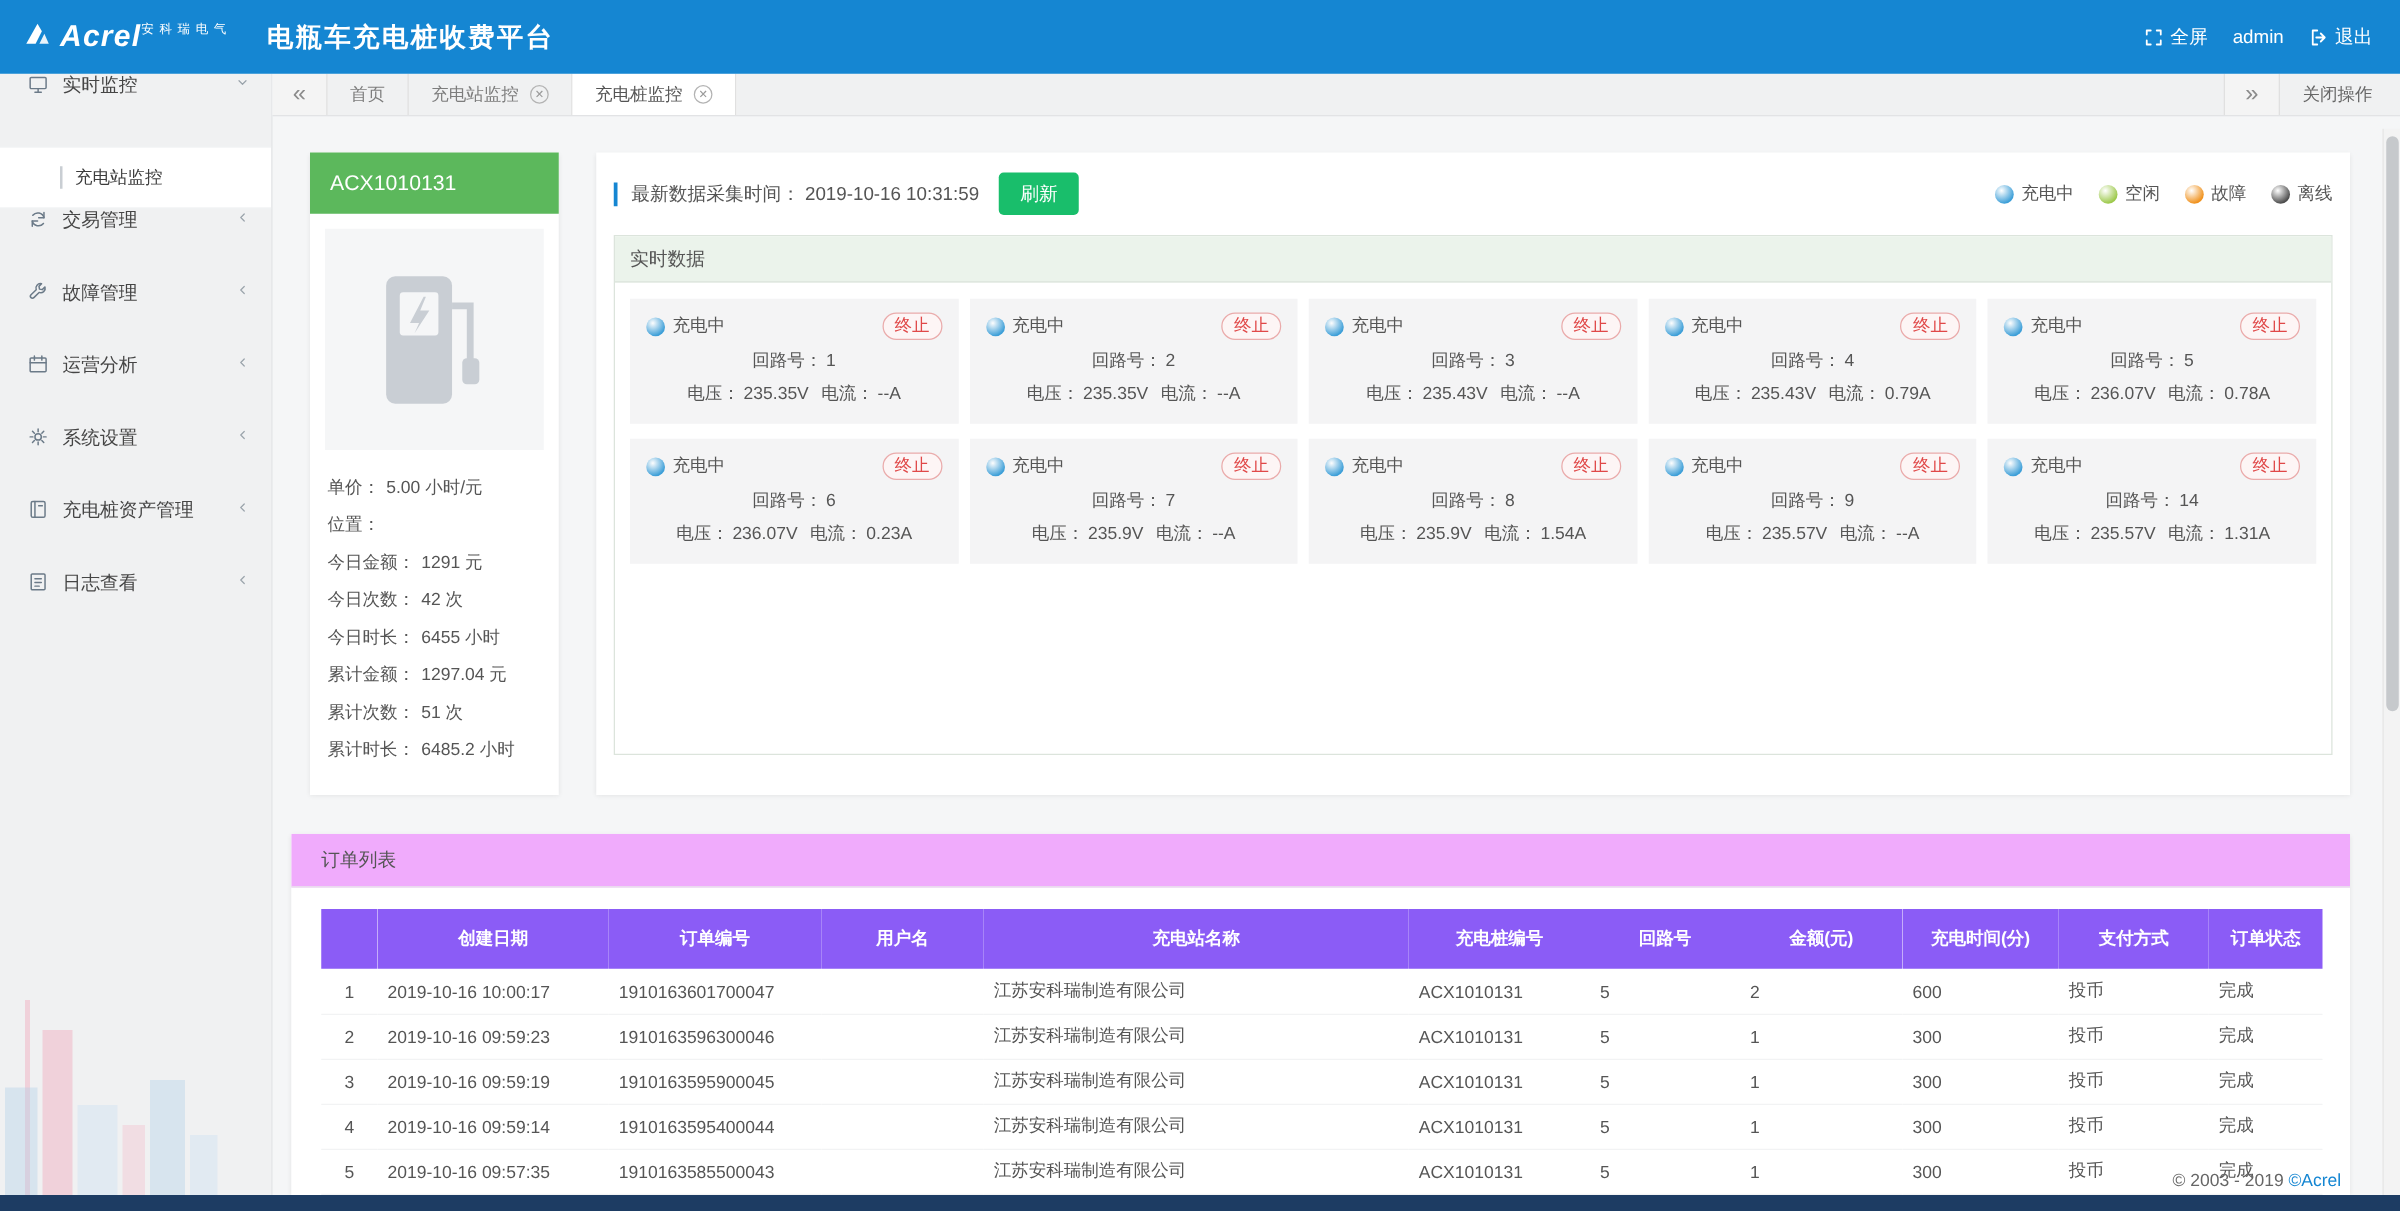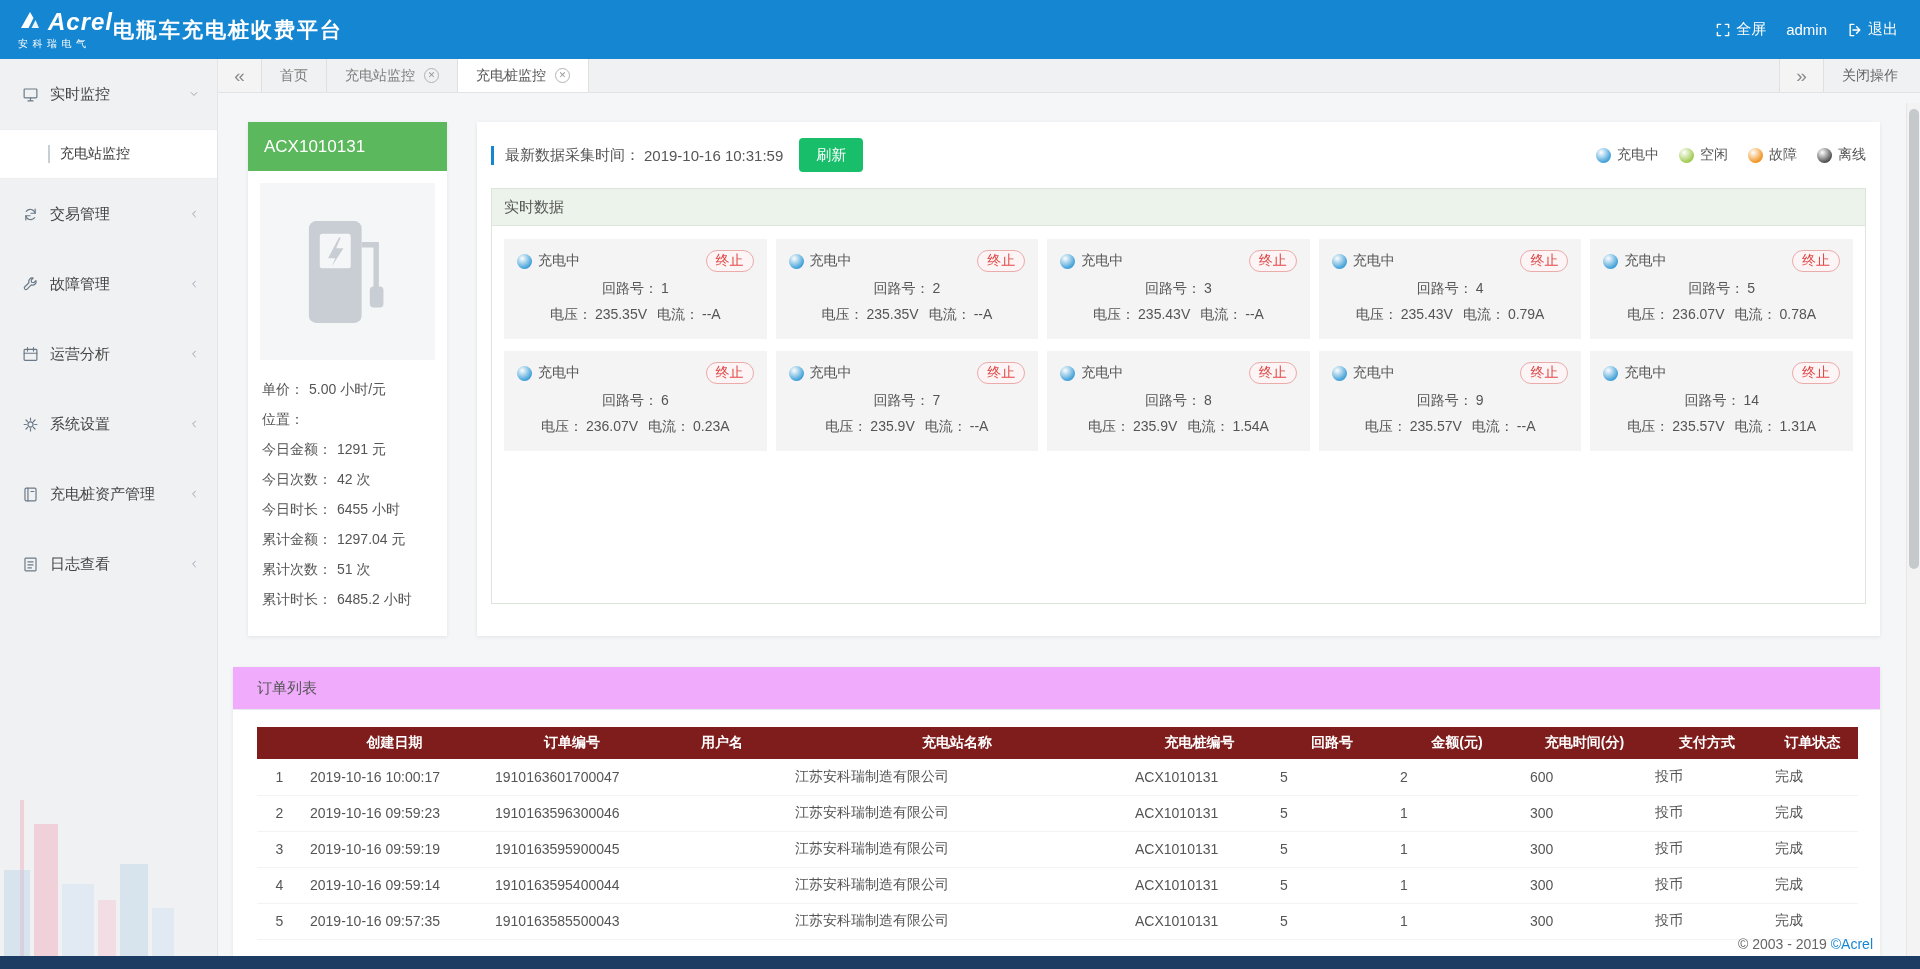--- a/index.html
+++ b/index.html
@@ -8,35 +8,35 @@
     font-family:"Liberation Sans","DejaVu Sans",sans-serif;
     background:#f5f6f7; position:relative; color:#555;
   }
 
   
   .topbar {
     position:absolute; top:0; left:0; width:1920px; height:59px;
     background:#1586d2; color:#fff; display:flex; align-items:center;
     padding:0 22px 0 18px; z-index:30;
   }
-  .logo { display:flex; flex-direction:column; justify-content:center; }
+  .logo { display:flex; flex-direction:row; justify-content:center; }
   .logo-main { display:flex; align-items:center; gap:6px; }
   .logo-text { font-size:24px; font-weight:bold; font-style:italic; letter-spacing:1px; }
   .logo-sub { font-size:10px; letter-spacing:4.5px; margin-top:1px; white-space:nowrap; }
-  .app-title { font-size:21px; font-weight:bold; letter-spacing:2px; }
+  .app-title { margin-left:28px; font-size:21px; font-weight:bold; letter-spacing:2px; }
   .topbar-right { margin-left:auto; display:flex; align-items:center; gap:20px; font-size:15px; }
   .top-link { display:flex; align-items:center; gap:5px; cursor:pointer; }
 
   
   .sidebar {
     position:absolute; top:59px; left:0; bottom:13px; width:218px;
     background:#f0f1f2; border-right:1px solid #e3e5e7; z-index:20; overflow:hidden;
   }
   .menu-item {
-    height:70px; display:flex; align-items:center;
+    height:58px; display:flex; align-items:flex-start;
     padding:0 16px 0 22px; font-size:15px; color:#454545; cursor:pointer;
   }
   .mi-icon { color:#6b7a88; margin-right:11px; flex:none; }
   .mi-chevron { margin-left:auto; color:#9aa3ab; flex:none; }
   .submenu-item {
     height:50px; background:#fff; display:flex; align-items:center;
     padding-left:48px; font-size:14px; color:#3c3c3c; cursor:pointer;
     border-top:1px solid #eceeef; border-bottom:1px solid #eceeef;
   }
   .tree-line { width:2px; height:18px; background:#c9ced3; margin-right:10px; }
@@ -153,21 +153,21 @@
   }
   .orders-title {
     height:43px; background:#f0abfc; border-bottom:1px solid #e7e9ea;
     display:flex; align-items:center; padding-left:24px; font-size:15px; color:#555;
   }
   .orders-table {
     margin:17px 22px 0 24px; border-collapse:collapse; table-layout:fixed;
     font-size:14px; color:#555; width:calc(100% - 46px);
   }
   .orders-table th {
-    background:#7f1d1d; color:#fff; height:32px; font-weight:bold;
+    background:#8b5cf6; color:#fff; height:48px; font-weight:bold;
     font-size:14px; text-align:center; overflow:hidden; white-space:nowrap;
   }
   .orders-table td {
     height:36px; padding-left:8px; border-bottom:1px solid #f2f3f4;
     overflow:hidden; white-space:nowrap;
   }
   .orders-table td.idx { text-align:center; padding-left:0; }
 
   
   .page-footer {

